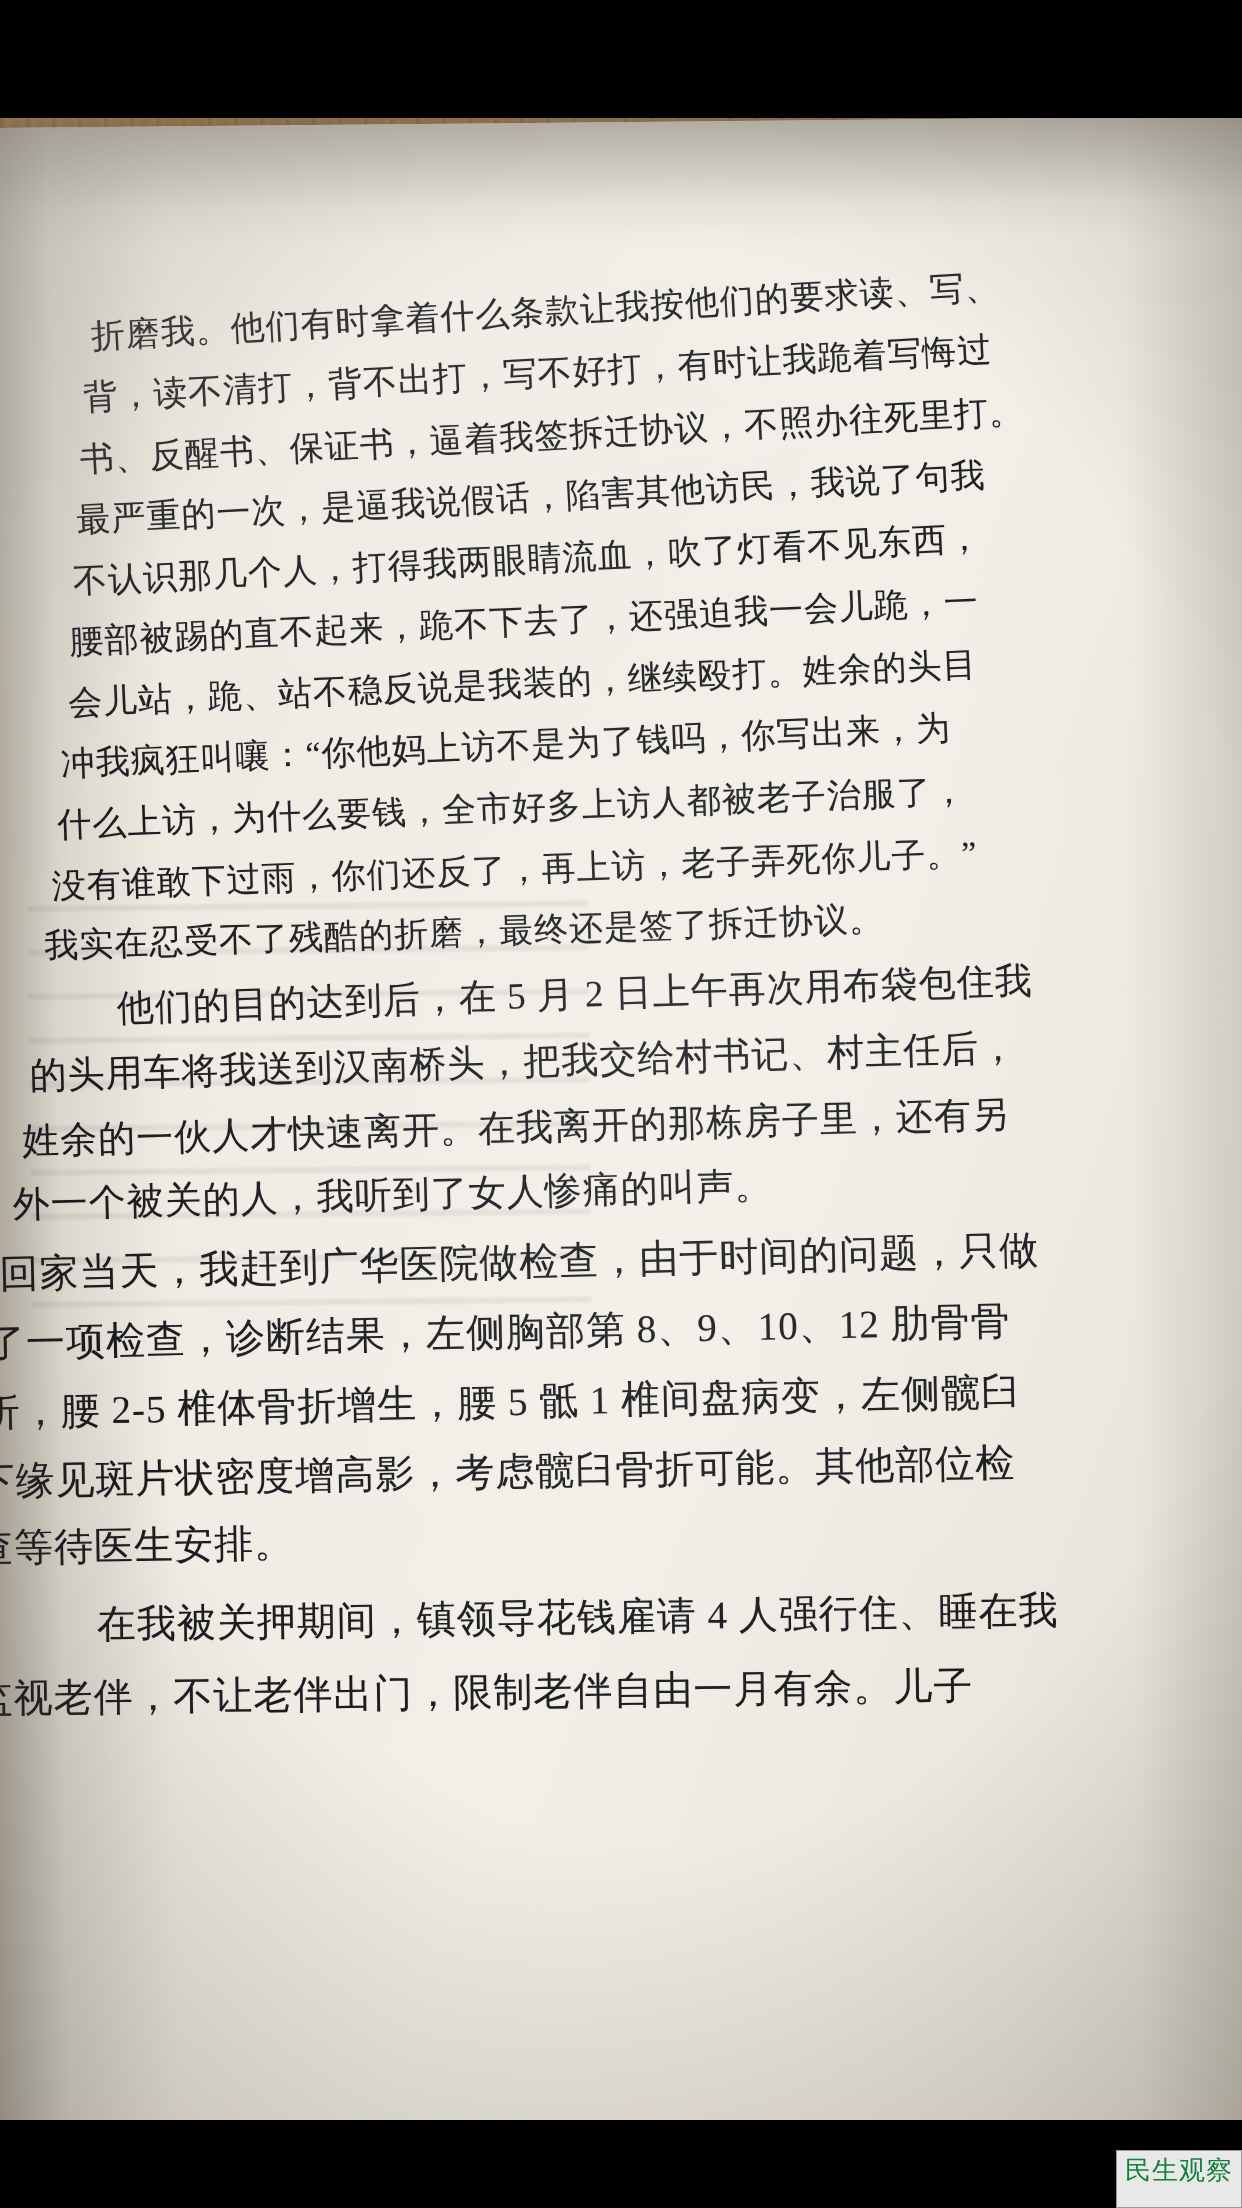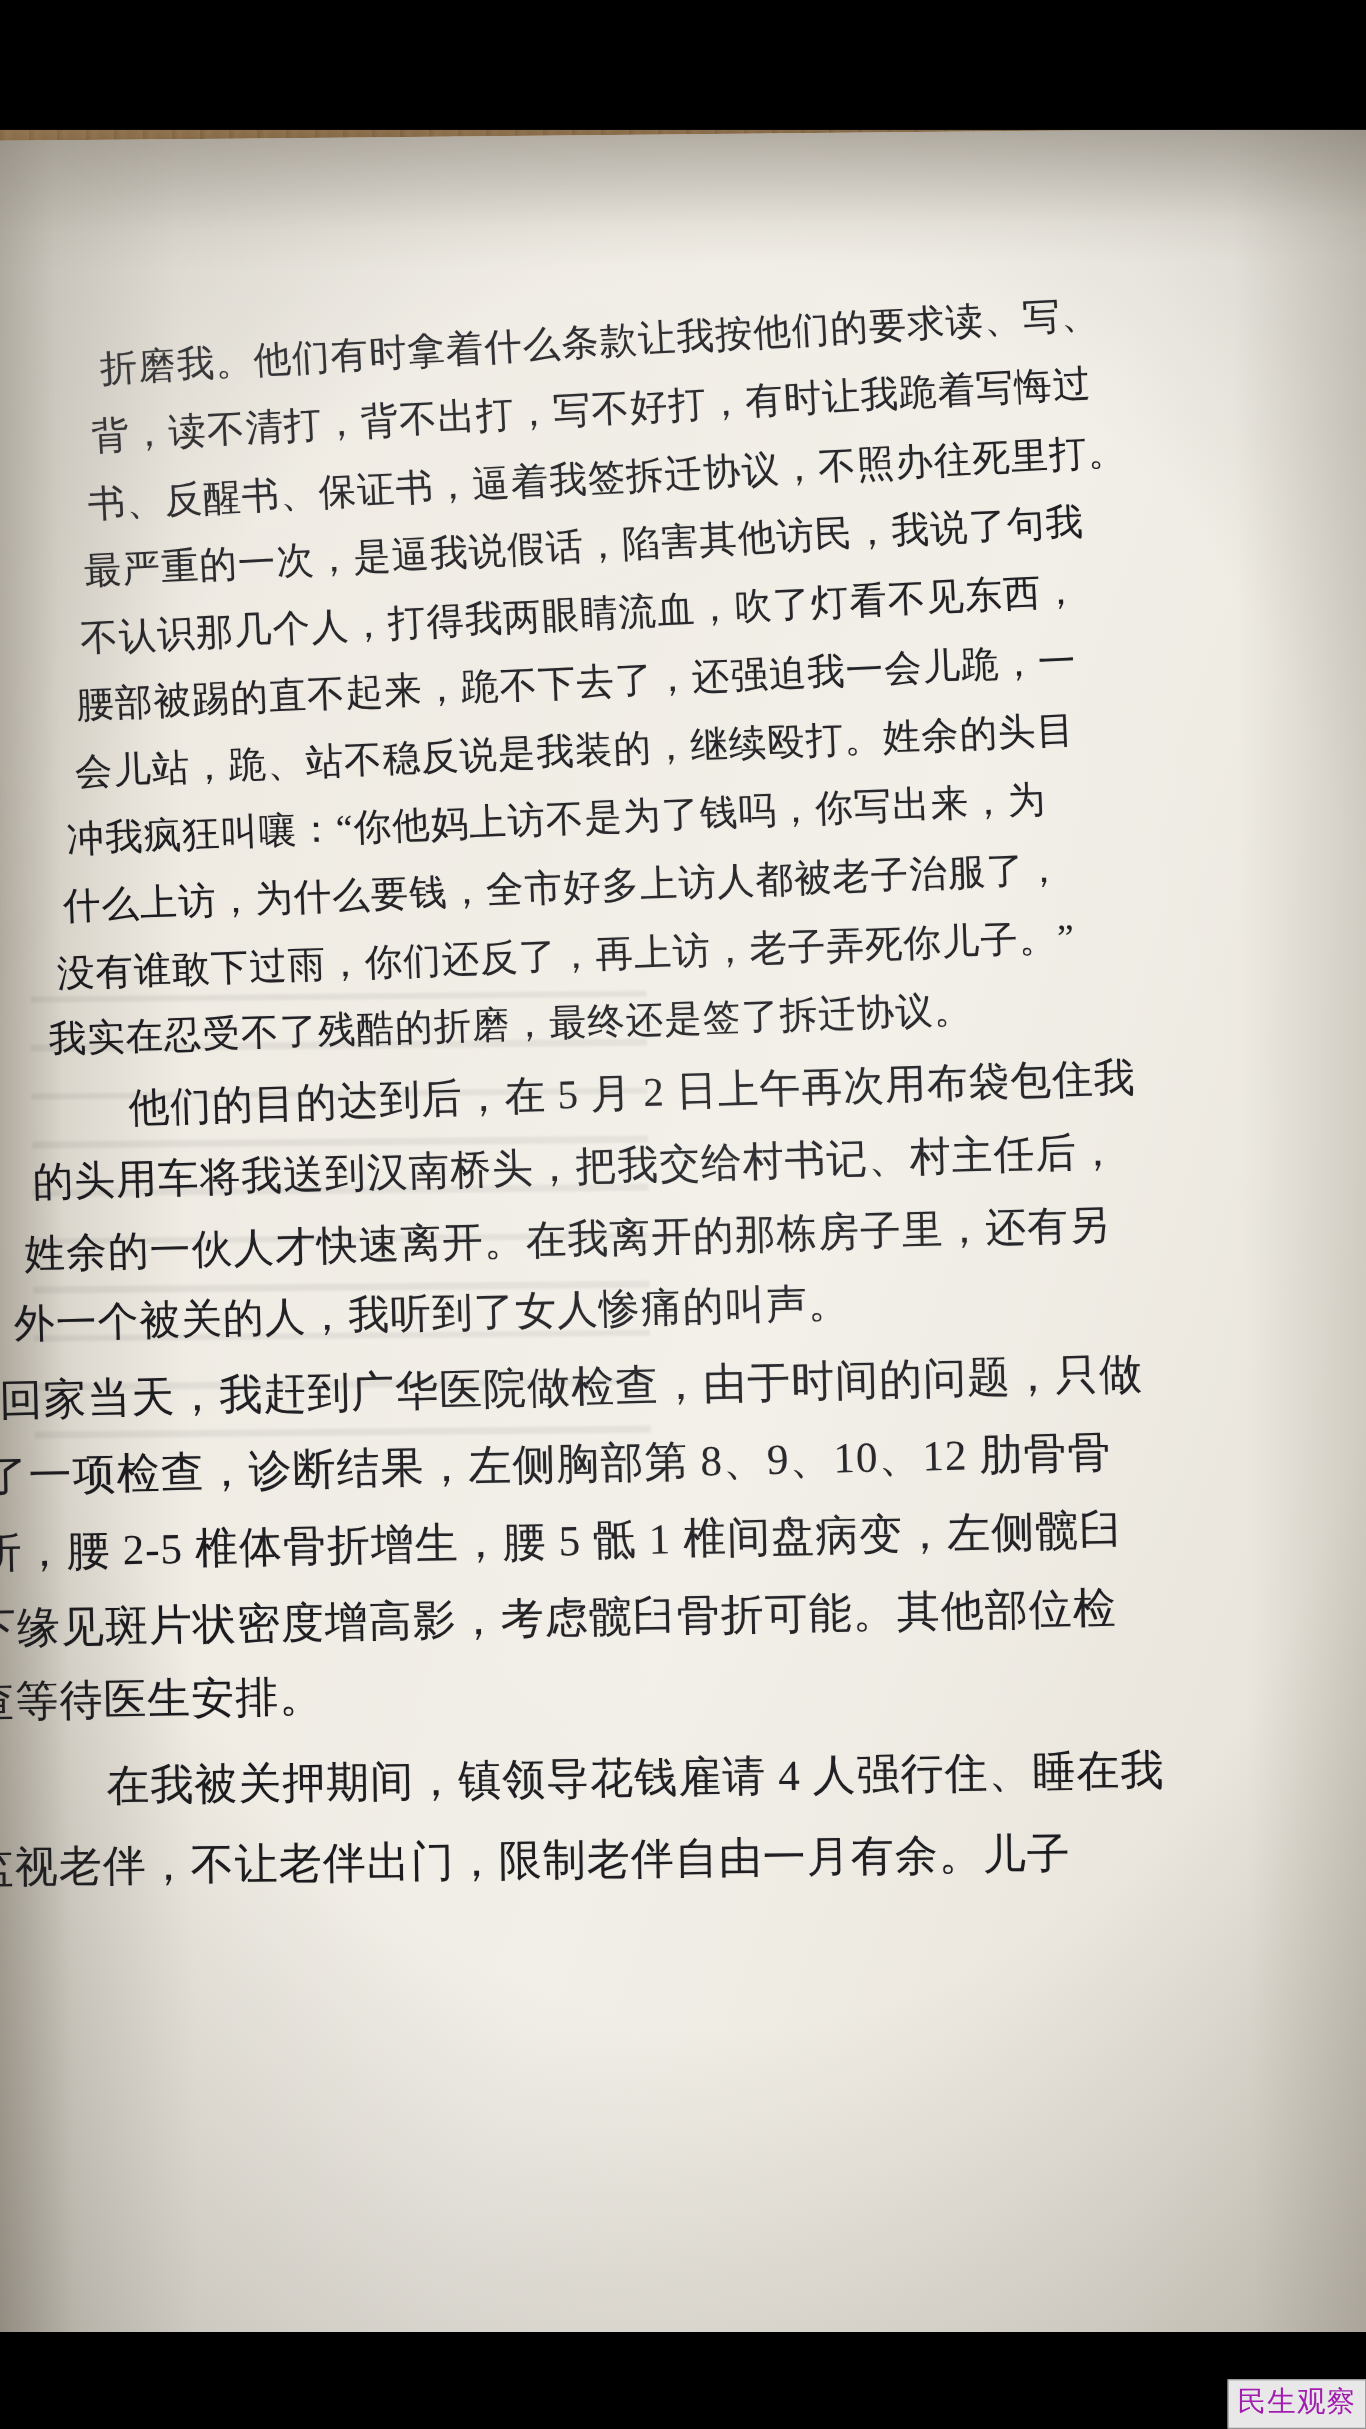--- a/index.html
+++ b/index.html
@@ -142,25 +142,25 @@
     background: linear-gradient(160deg, rgba(255,255,255,0.18) 0%, rgba(255,255,255,0.0) 30%);
     pointer-events: none;
   }
 
   
   #watermark {
     position: absolute;
     right: 0px;
     bottom: 0px;
     background: #e8e8e8;
-    color: #a21caf;
+    color: #15803d;
     font-family: "Liberation Sans", sans-serif;
     font-size: 26px;
     letter-spacing: 1px;
-    padding: 6px 8px 11px 8px;
+    padding: 6px 8px 24px 8px;
     border: 1px solid #9a9a9a;
     z-index: 40;
     line-height: 1;
   }
 </style>
 </head>
 <body>
 
 <div id="photo-frame">
 

